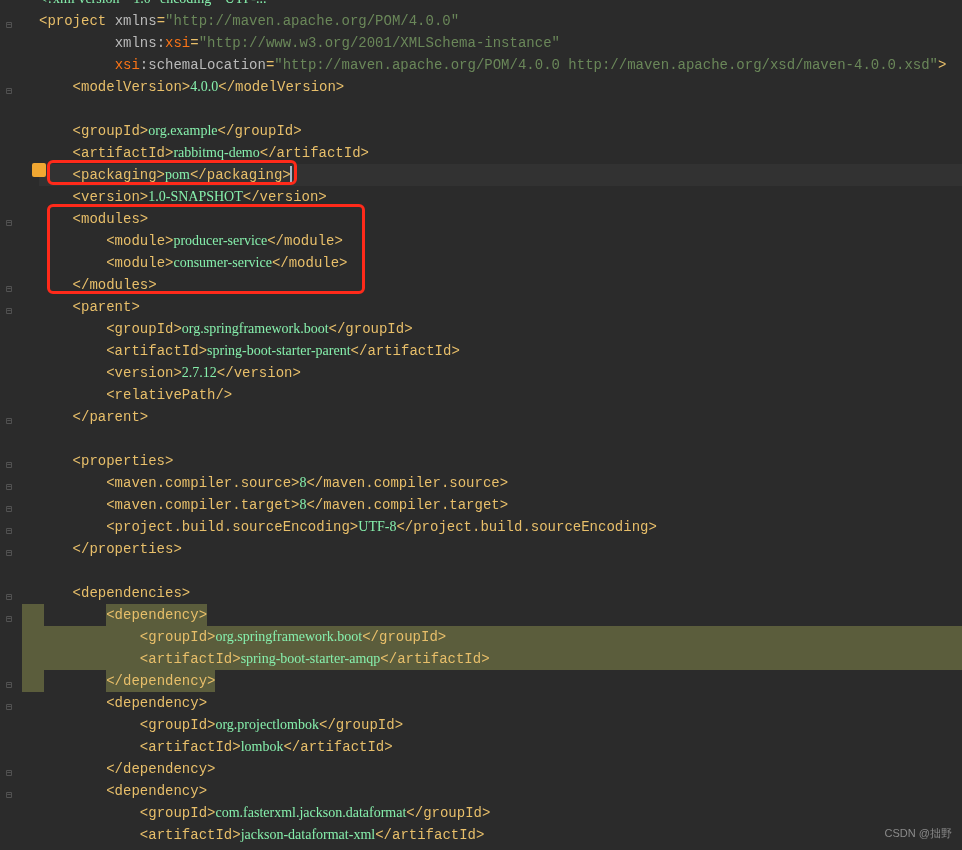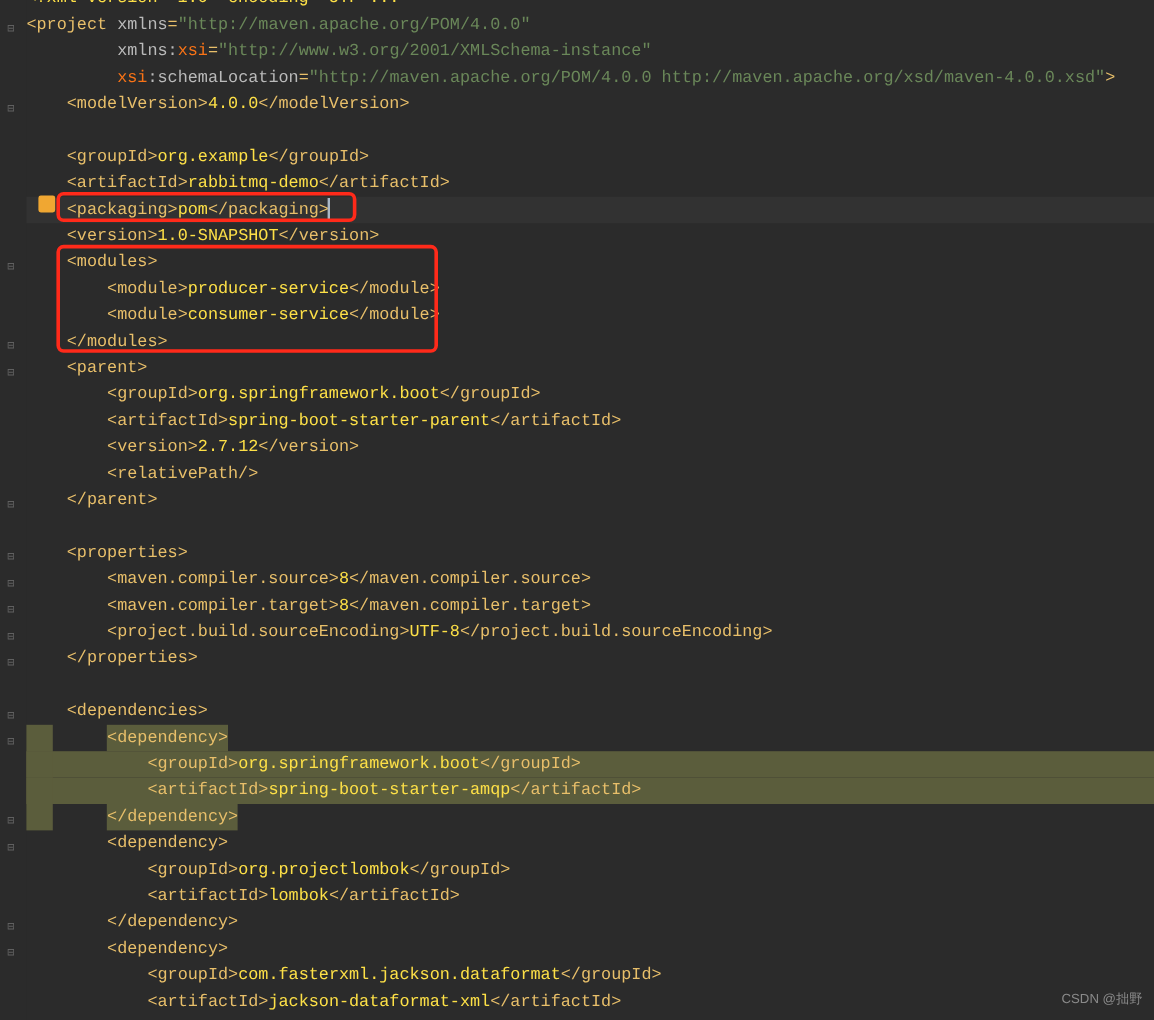--- a/index.html
+++ b/index.html
@@ -6,26 +6,26 @@
   body {
     background:#2b2b2b; color:#a9b7c6;
     font-family:'Consolas','Monaco','Courier New',monospace;
     font-size:14px; line-height:22px; width:962px; height:850px;
     overflow:hidden; position:relative;
   }
   .editor { display:flex; height:100%; }
   .gutter { width:22px; background:#2b2b2b; position:relative; border-right:0px solid #323232; }
   .gutter .fold { position:absolute; left:6px; color:#606060; font-size:10px; cursor:pointer; }
   .code { flex:1; padding-left:0; position:relative; white-space:pre; }
-  .line { height:22px; display:flex; align-items:center; padding-left:0; position:relative; }
+  .line { height:22px; display:flex; align-items:center; padding-left:0; position:relative;margin-left:17px; }
   .tag { color:#e8bf6a; }
   .attr { color:#bababa; }
   .ns { color:#f97316; }
   .val { color:#6a8759; }
-  .txt { color:#fde047; }
+  .txt { color:#86efac;font-family:Liberation Serif, serif; }
   .highlight-line { background:#323232; width:100%; }
   .sel-bg { background:#5b5d3c; }
   .change-left { position:absolute; left:0; width:22px; height:22px; background:#5b5d3c; }
   .box-red {
     position:absolute; border:3px solid #ff2a1a; border-radius:6px;
     pointer-events:none; z-index:10;
   }
   .bulb {
     position:absolute; left:32px; width:14px; height:14px;
     background:#f0a732; border-radius:2px;

